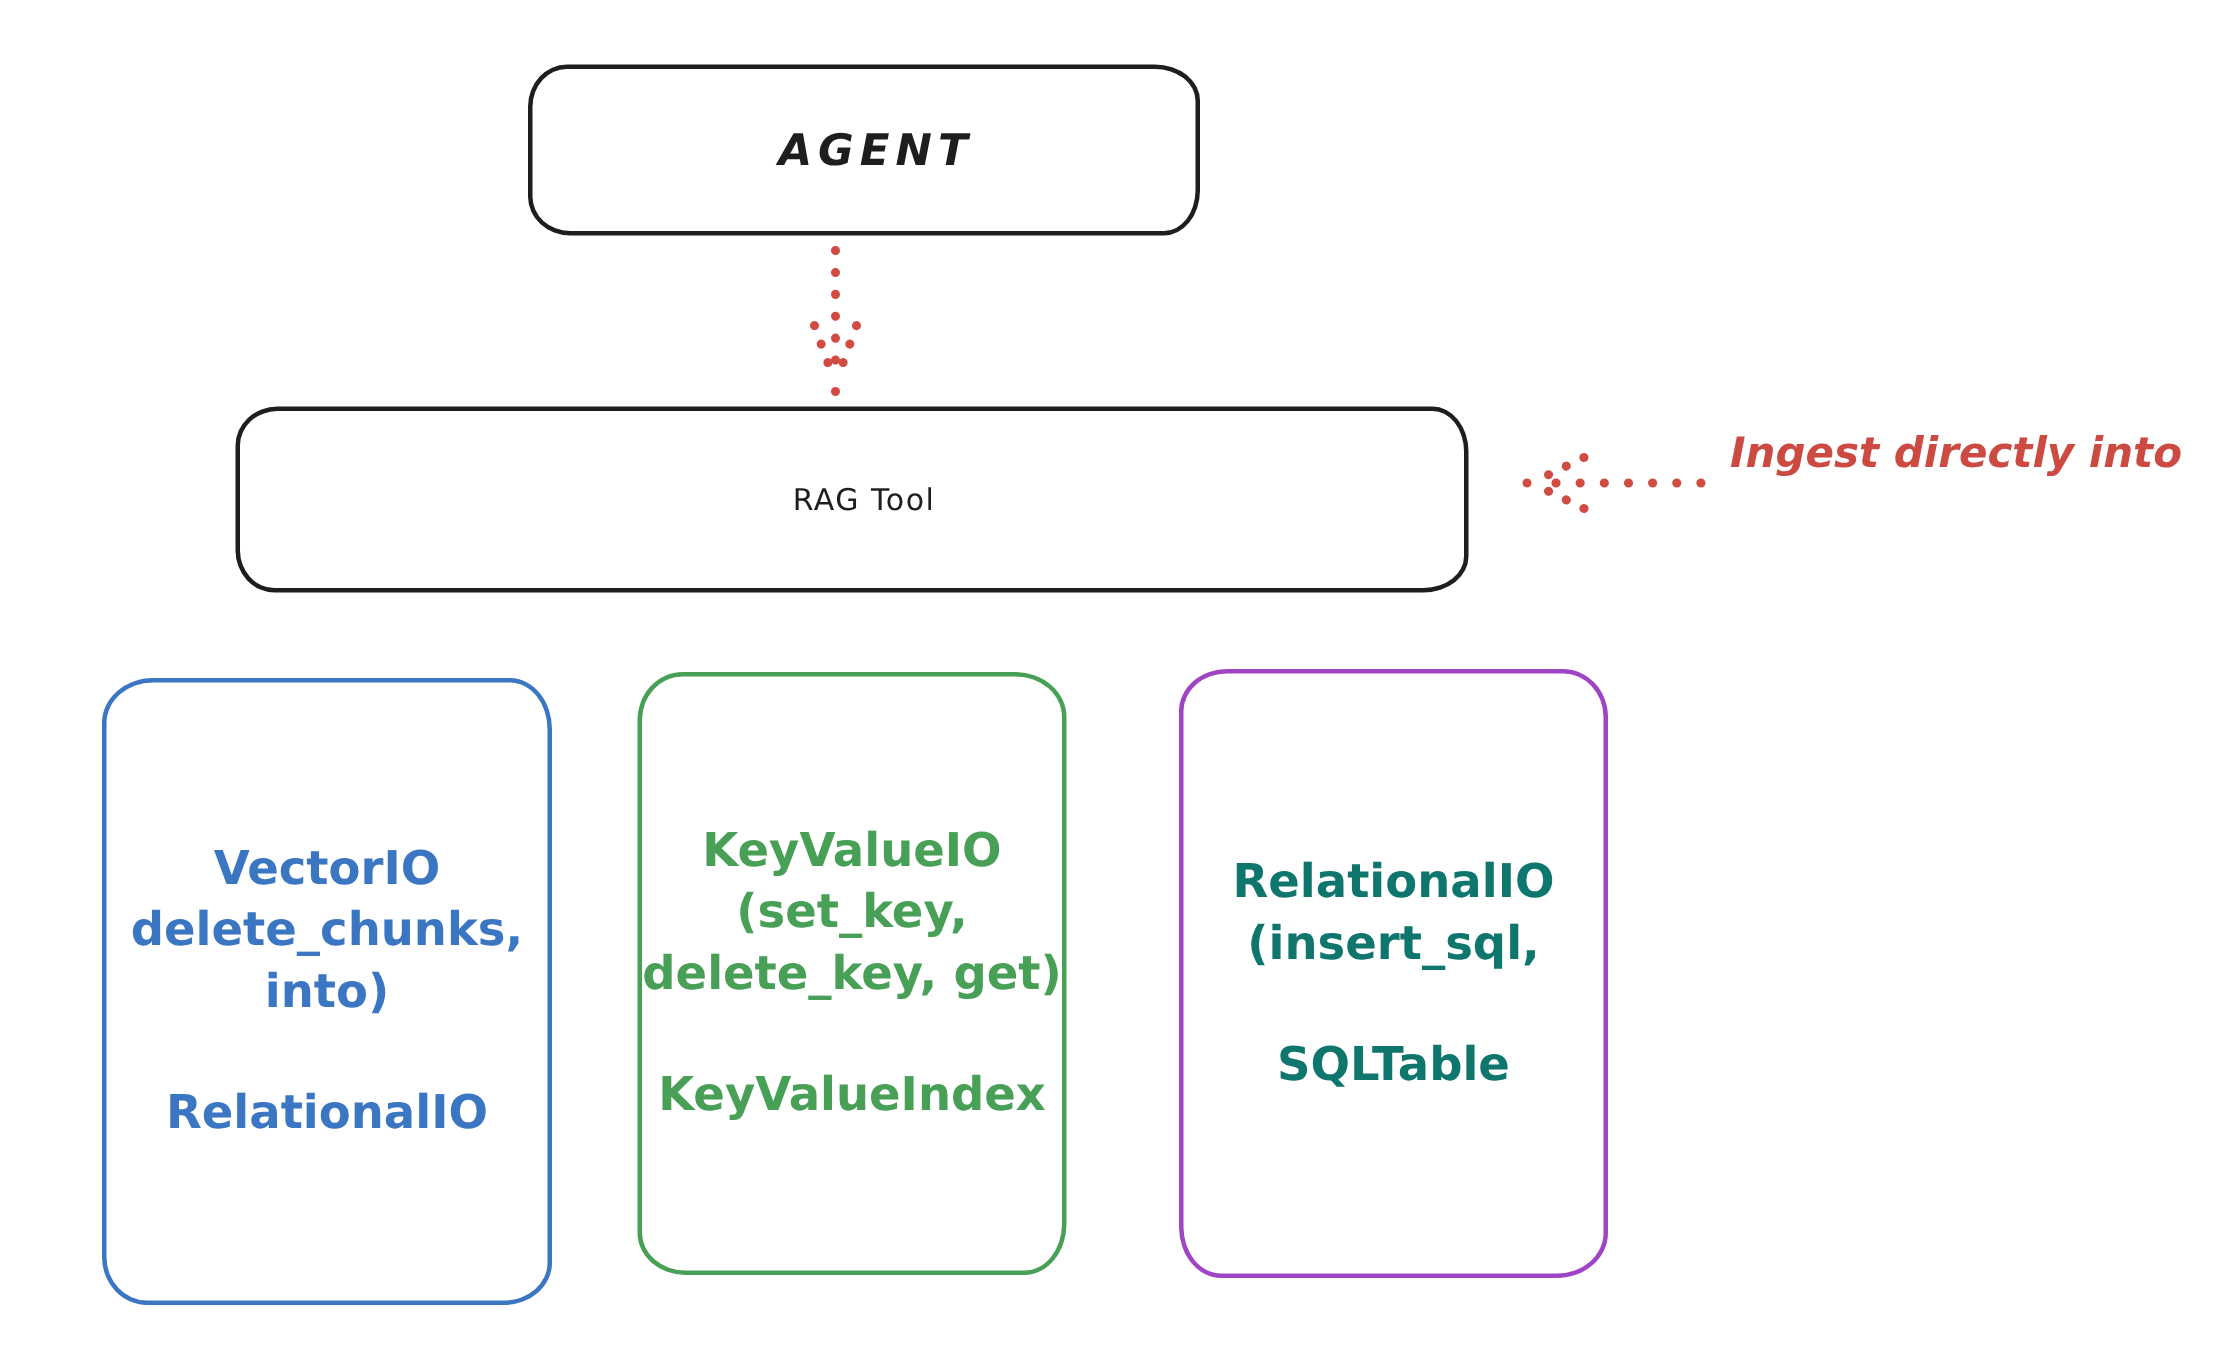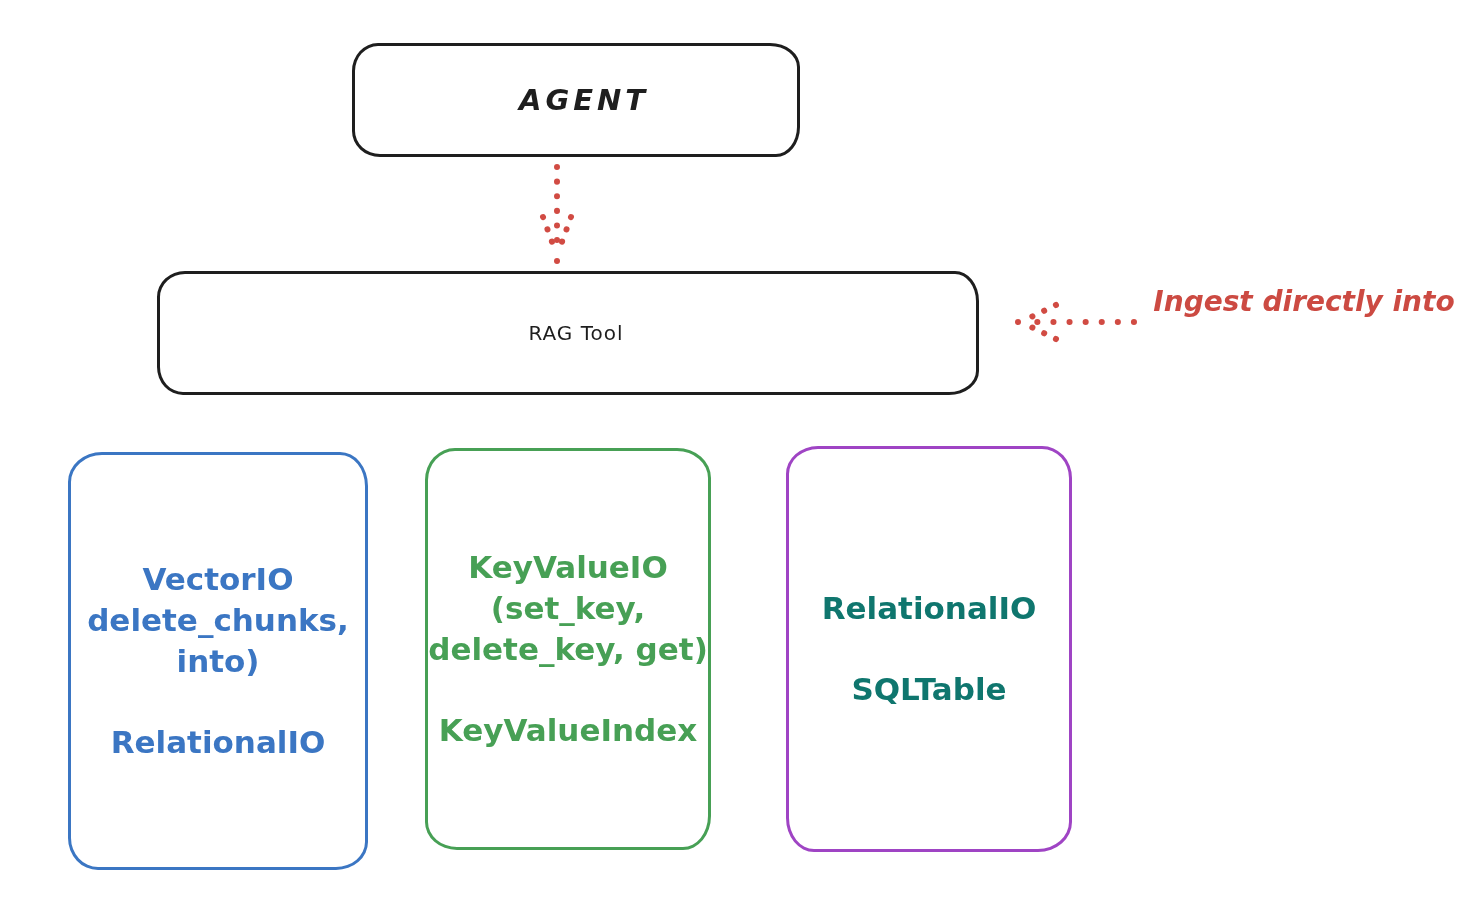--- a/index.html
+++ b/index.html
@@ -141,16 +141,17 @@
 
   <div class="io-box box-keyvalue">
     <div>KeyValueIO</div>
     <div>(set_key,</div>
     <div>delete_key, get)</div>
     <div class="index-line">KeyValueIndex</div>
   </div>
 
   <div class="io-box box-relational">
     <div>RelationalIO</div>
+    <div>(insert_sql,</div>
     <div class="index-line">SQLTable</div>
   </div>
 
 </div>
 
 </body></html>

